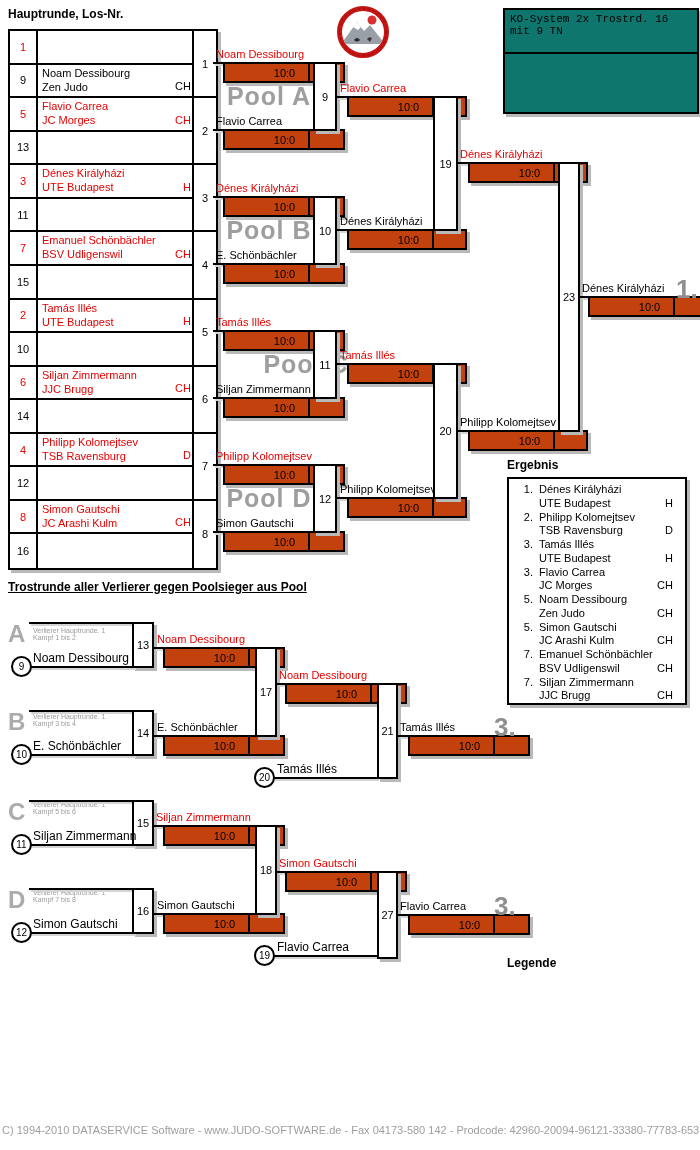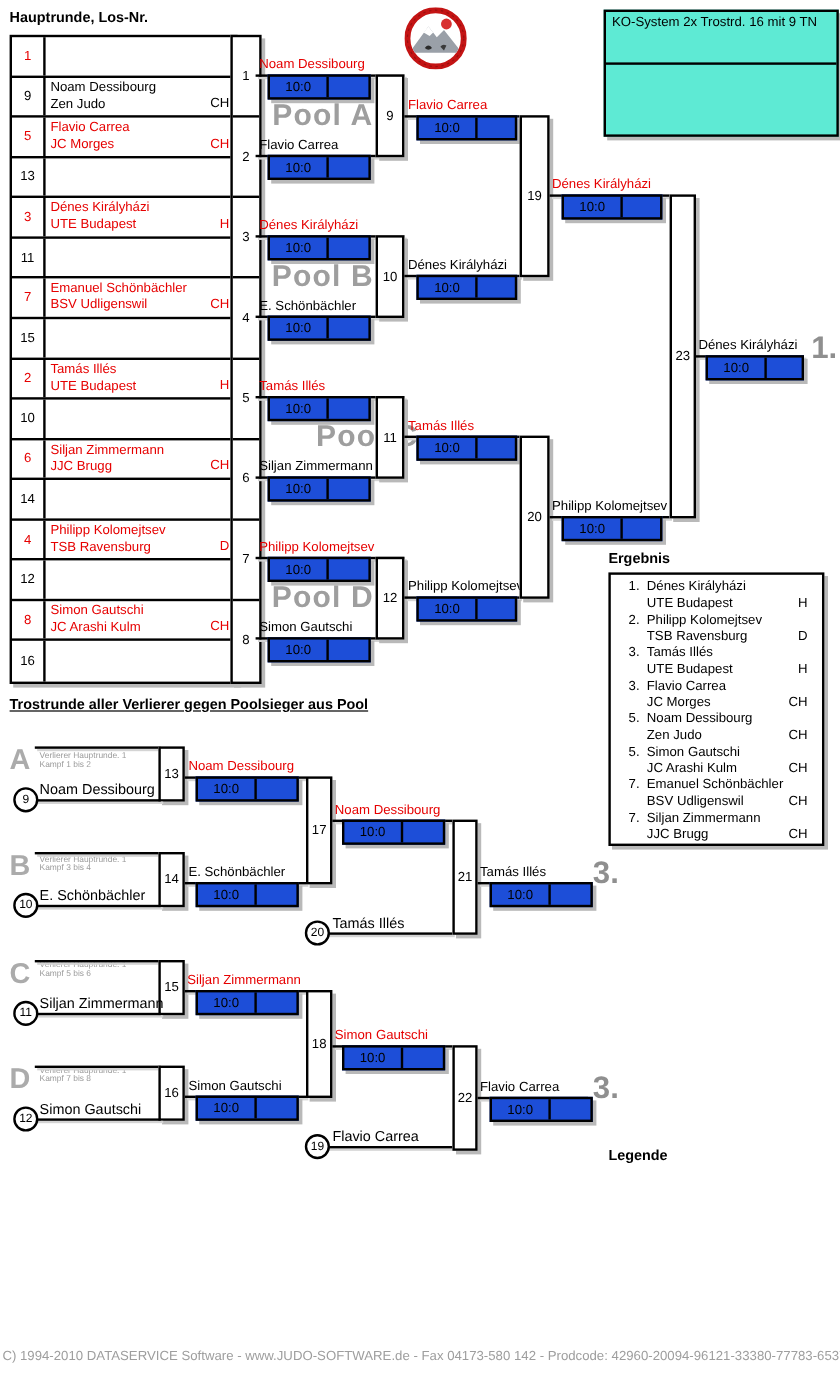--- a/index.html
+++ b/index.html
@@ -16,34 +16,34 @@
   .lt-cell{position:relative;padding:1px 4px 0 4px;font-size:11px;line-height:14px;overflow:hidden;}
   .lt-cc{position:absolute;right:5px;bottom:3px;}
   .pair-col{position:absolute;left:192px;top:29px;width:22px;height:537px;border:2px solid #000;
             background:#fff;box-shadow:3px 3px 0 #b9b9b9;display:grid;grid-template-rows:repeat(8,1fr);}
   .pc-cell{border-bottom:2px solid #000;display:flex;align-items:center;justify-content:center;font-size:11px;}
   .pc-cell:last-child{border-bottom:none;}
   
   .hline{position:absolute;height:2px;background:#000;box-shadow:2px 2px 0 #d4d4d4;}
   .mbox{position:absolute;border:2px solid #000;background:#fff;box-shadow:3px 3px 0 #b9b9b9;
         display:flex;align-items:center;justify-content:center;font-size:11px;}
-  .score{position:absolute;width:82px;height:17px;border:2px solid #000;background:#1d4ed8;
-         box-shadow:3px 3px 0 #b9b9b9;display:flex;box-sizing:content-box;}
+  .score{position:absolute;width:82px;height:17px;border:2px solid #000;background:#c2410c;
+         box-shadow:3px 3px 0 #b9b9b9;display:flex;box-sizing:content-box;padding-left:36px;}
   .score .sc{width:47px;border-right:2px solid #000;display:flex;align-items:center;justify-content:center;font-size:11px;}
   .score .tc{flex:1;}
   .wname{position:absolute;font-size:11px;white-space:nowrap;}
   .pool-label{position:absolute;left:218px;width:102px;text-align:center;font-size:25px;font-weight:bold;color:#9e9e9e;letter-spacing:1px;}
   .place{position:absolute;font-size:26px;font-weight:bold;color:#8f8f8f;}
   .gletter{position:absolute;font-size:24px;font-weight:bold;color:#ababab;}
   .gnote{position:absolute;font-size:7px;line-height:7px;color:#9b9b9b;white-space:nowrap;}
   .circle{position:absolute;width:21px;height:21px;border:2px solid #000;border-radius:50%;background:#fff;
           display:flex;align-items:center;justify-content:center;font-size:10px;box-sizing:border-box;}
   .entrant{position:absolute;font-size:12px;white-space:nowrap;}
   
-  .info-box{position:absolute;left:503px;top:8px;width:192px;height:102px;border:2px solid #000;background:#5eead4;box-shadow:3px 3px 0 #b9b9b9;}
+  .info-box{position:absolute;left:503px;top:8px;width:192px;height:102px;border:2px solid #000;background:#0f766e;box-shadow:3px 3px 0 #b9b9b9;font-family:Liberation Mono, monospace;}
   .ib-top{position:absolute;left:0;top:0;right:0;height:36px;border-bottom:2px solid #000;padding:3px 5px;font-size:11px;}
   .ib-bottom{position:absolute;left:5px;top:42px;right:4px;font-size:11px;}
   .ib-line{height:14px;display:flex;justify-content:space-between;white-space:nowrap;}
   .ib-cat{font-size:12px;font-weight:bold;}
   .ib-weight{font-size:12px;font-weight:bold;margin-right:16px;}
   
   .erg-box{position:absolute;left:507px;top:477px;width:180px;height:228px;border:2px solid #000;background:#fff;
            box-shadow:3px 3px 0 #b9b9b9;padding-top:4px;box-sizing:border-box;}
   .erg-entry{position:relative;height:27.5px;font-size:11px;}
   .erg-rank{position:absolute;left:6px;width:18px;text-align:right;}
@@ -430,21 +430,21 @@
   <div class="hline" style="left:277px;top:871px;width:100px;"></div>
   <div class="wname red" style="left:279px;top:857px;">Simon Gautschi</div>
   <div class="score" style="left:285px;top:871px;">
       <span class="sc">10:0</span>
       <span class="tc"></span>
     </div>
 
   <div class="hline" style="left:272px;top:955px;width:105px;"></div>
   <div class="circle" style="left:254px;top:945px;">19</div>
   <div class="entrant" style="left:277px;top:940px;">Flavio Carrea</div>
-  <div class="mbox" style="left:377px;top:871px;width:17px;height:84px;">22</div>
+  <div class="mbox" style="left:377px;top:871px;width:17px;height:84px;">27</div>
   <div class="hline" style="left:398px;top:914px;width:92px;"></div>
   <div class="wname" style="left:400px;top:900px;">Flavio Carrea</div>
   <div class="score" style="left:408px;top:914px;">
       <span class="sc">10:0</span>
       <span class="tc"></span>
     </div>
   <div class="place" style="left:494px;top:891px;">3.</div>
 
   <div class="sec-title" style="left:507px;top:458px;">Ergebnis</div>
   <div class="erg-box">

